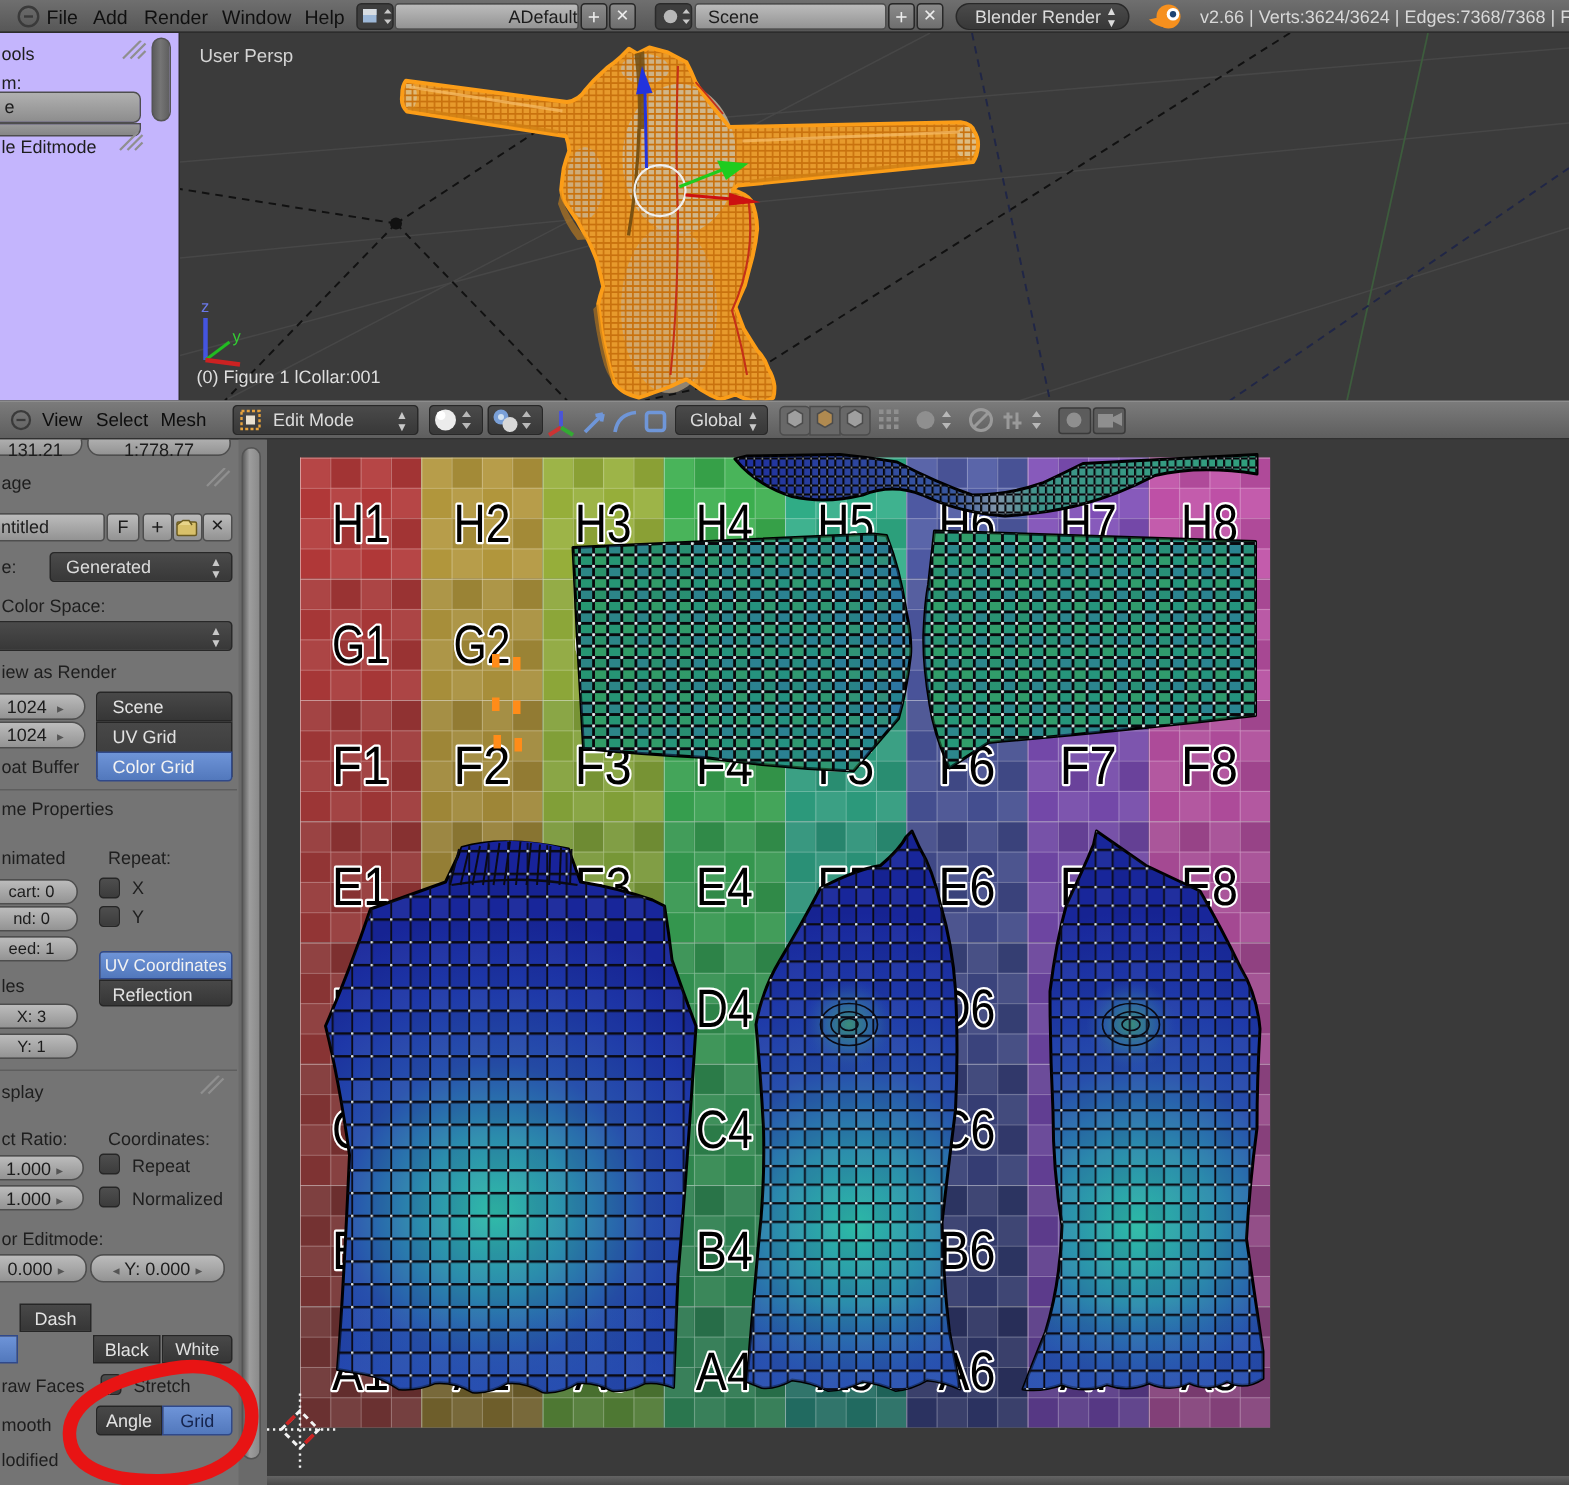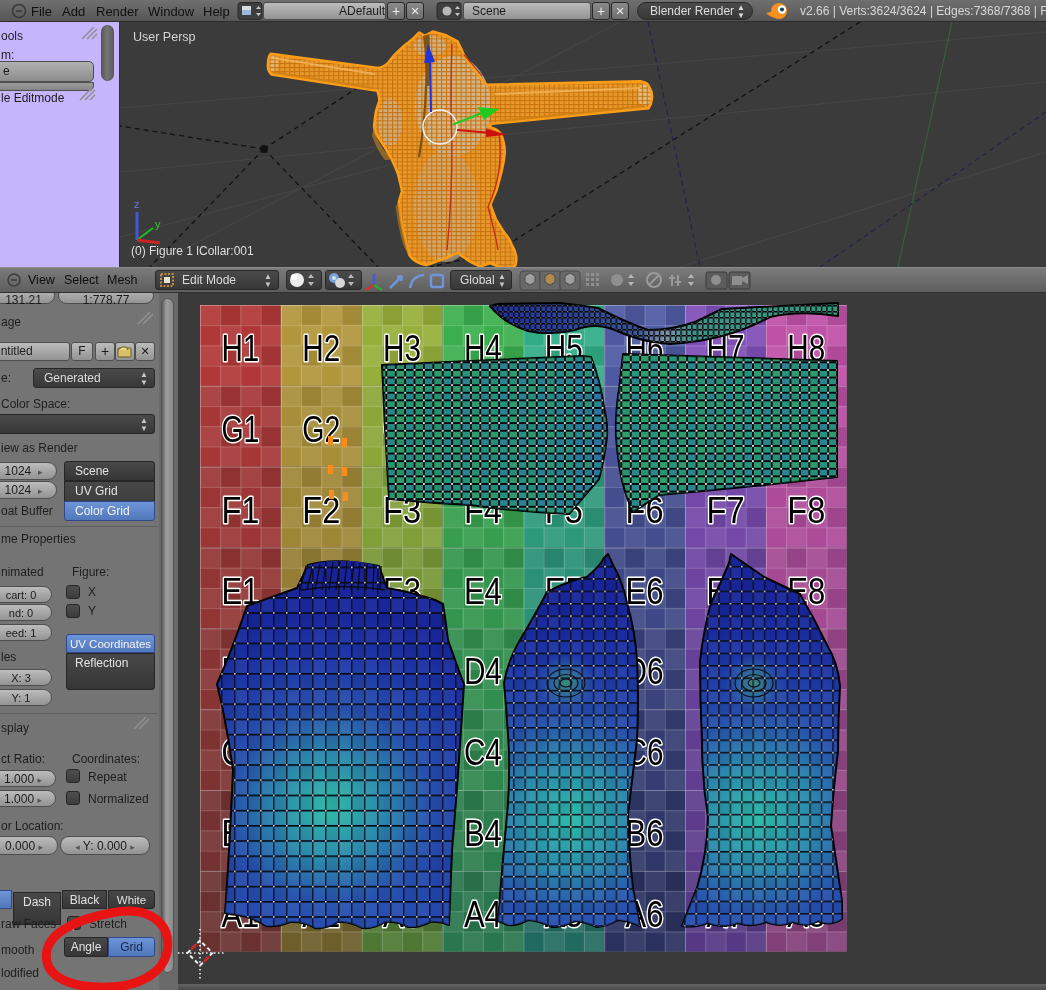--- a/index.html
+++ b/index.html
@@ -597,55 +597,55 @@
       <span style="margin-left:10px;line-height:19px">Scene</span></div>
     <div class="seg" style="left:64px;top:188px;width:91px;height:37px;text-align:left">
       <span style="margin-left:10px;line-height:19px">UV Grid</span></div>
     <div class="bbtn" style="left:64px;top:208px;width:91px;height:20px;border-radius:0 0 3px 3px;text-align:left">
       <span style="margin-left:10px;line-height:19px">Color Grid</span></div>
     <span class="lbl" style="left:1px;top:211px">oat Buffer</span>
 
     <div class="abs" style="left:0;top:233px;width:158px;height:1px;background:#5e5e5e"></div>
     <span class="lbl" style="left:1px;top:239px">me Properties</span>
     <span class="lbl" style="left:1px;top:272px">nimated</span>
-    <span class="lbl" style="left:72px;top:272px">Figure:</span>
+    <span class="lbl" style="left:72px;top:272px">Repeat:</span>
     <div class="fld" style="left:-10px;top:293px;width:62px;height:17px"><span style="line-height:16px;font-size:11px">cart: 0</span></div>
     <div class="cb" style="left:66px;top:292px"></div>
       <span class="lbl" style="left:88px;top:292px">X</span>
     <div class="fld" style="left:-10px;top:311px;width:62px;height:17px"><span style="line-height:16px;font-size:11px">nd: 0</span></div>
     <div class="cb" style="left:66px;top:311px"></div>
       <span class="lbl" style="left:88px;top:311px">Y</span>
     <div class="fld" style="left:-10px;top:331px;width:62px;height:17px"><span style="line-height:16px;font-size:11px">eed: 1</span></div>
     <div class="bbtn" style="left:66px;top:341px;width:89px;height:19px;border-radius:3px 3px 0 0">
       <span style="line-height:18px;font-size:11.5px">UV Coordinates</span></div>
-    <div class="seg" style="left:66px;top:360px;width:89px;height:37px;border-radius:0 0 3px 3px;text-align:left">
+    <div class="seg" style="left:66px;top:360px;width:89px;height:18px;border-radius:0 0 3px 3px;text-align:left">
       <span style="margin-left:8px;line-height:18px">Reflection</span></div>
     <span class="lbl" style="left:1px;top:357px">les</span>
     <div class="fld" style="left:-10px;top:376px;width:62px;height:17px"><span style="line-height:16px;font-size:11px">X: 3</span></div>
     <div class="fld" style="left:-10px;top:396px;width:62px;height:17px"><span style="line-height:16px;font-size:11px">Y: 1</span></div>
 
     <div class="abs" style="left:0;top:420px;width:158px;height:1px;background:#5e5e5e"></div>
     <span class="lbl" style="left:1px;top:428px">splay</span>
     <svg class="abs" style="left:132px;top:424px" width="18" height="14">
       <path d="M2,12 L14,0 M7,12 L17,2" stroke="#8f8f8f" stroke-width="1.5"></path>
       </svg>
     <span class="lbl" style="left:1px;top:459px">ct Ratio:</span>
     <span class="lbl" style="left:72px;top:459px">Coordinates:</span>
     <div class="fld" style="left:-10px;top:477px;width:66px;height:17px"><span style="line-height:16px">1.000 <span style="color:#555;font-size:9px">▸</span></span></div>
     <div class="cb" style="left:66px;top:476px"></div>
       <span class="lbl" style="left:88px;top:477px">Repeat</span>
     <div class="fld" style="left:-10px;top:497px;width:66px;height:17px"><span style="line-height:16px">1.000 <span style="color:#555;font-size:9px">▸</span></span></div>
     <div class="cb" style="left:66px;top:498px"></div>
       <span class="lbl" style="left:88px;top:499px">Normalized</span>
-    <span class="lbl" style="left:1px;top:526px">or Location:</span>
+    <span class="lbl" style="left:1px;top:526px">or Editmode:</span>
     <div class="fld" style="left:-10px;top:543px;width:68px;height:19px"><span style="line-height:18px">0.000 <span style="color:#555;font-size:9px">▸</span></span></div>
     <div class="fld" style="left:60px;top:543px;width:90px;height:19px"><span style="line-height:18px"><span style="color:#555;font-size:9px">◂</span> Y: 0.000 <span style="color:#555;font-size:9px">▸</span></span></div>
 
     <div class="bbtn" style="left:-6px;top:597px;width:18px;height:19px;border-radius:3px 0 0 3px"></div>
-    <div class="seg" style="left:13px;top:599px;width:48px;height:33px"><span style="line-height:18px">Dash</span></div>
+    <div class="seg" style="left:13px;top:576px;width:48px;height:19px"><span style="line-height:18px">Dash</span></div>
     <div class="seg" style="left:62px;top:597px;width:45px;height:19px"><span style="line-height:18px">Black</span></div>
     <div class="seg" style="left:108px;top:597px;width:47px;height:19px;border-radius:0 3px 3px 0;font-size:11.5px"><span style="line-height:18px">White</span></div>
     <span class="lbl" style="left:1px;top:624px">raw Faces</span>
     <div class="cb" style="left:67px;top:623px"><svg width="13" height="12">
           <path d="M2,6 l3,4 l6,-8" stroke="#e8e8e8" stroke-width="2" fill="none"></path>
         </svg></div>
     <span class="lbl" style="left:89px;top:624px">Stretch</span>
     <span class="lbl" style="left:1px;top:650px">mooth</span>
     <div class="seg" style="left:64px;top:644px;width:44px;height:20px;border-radius:3px 0 0 3px"><span style="line-height:19px">Angle</span></div>
     <div class="bbtn" style="left:108px;top:644px;width:47px;height:20px;border-radius:0 3px 3px 0">

